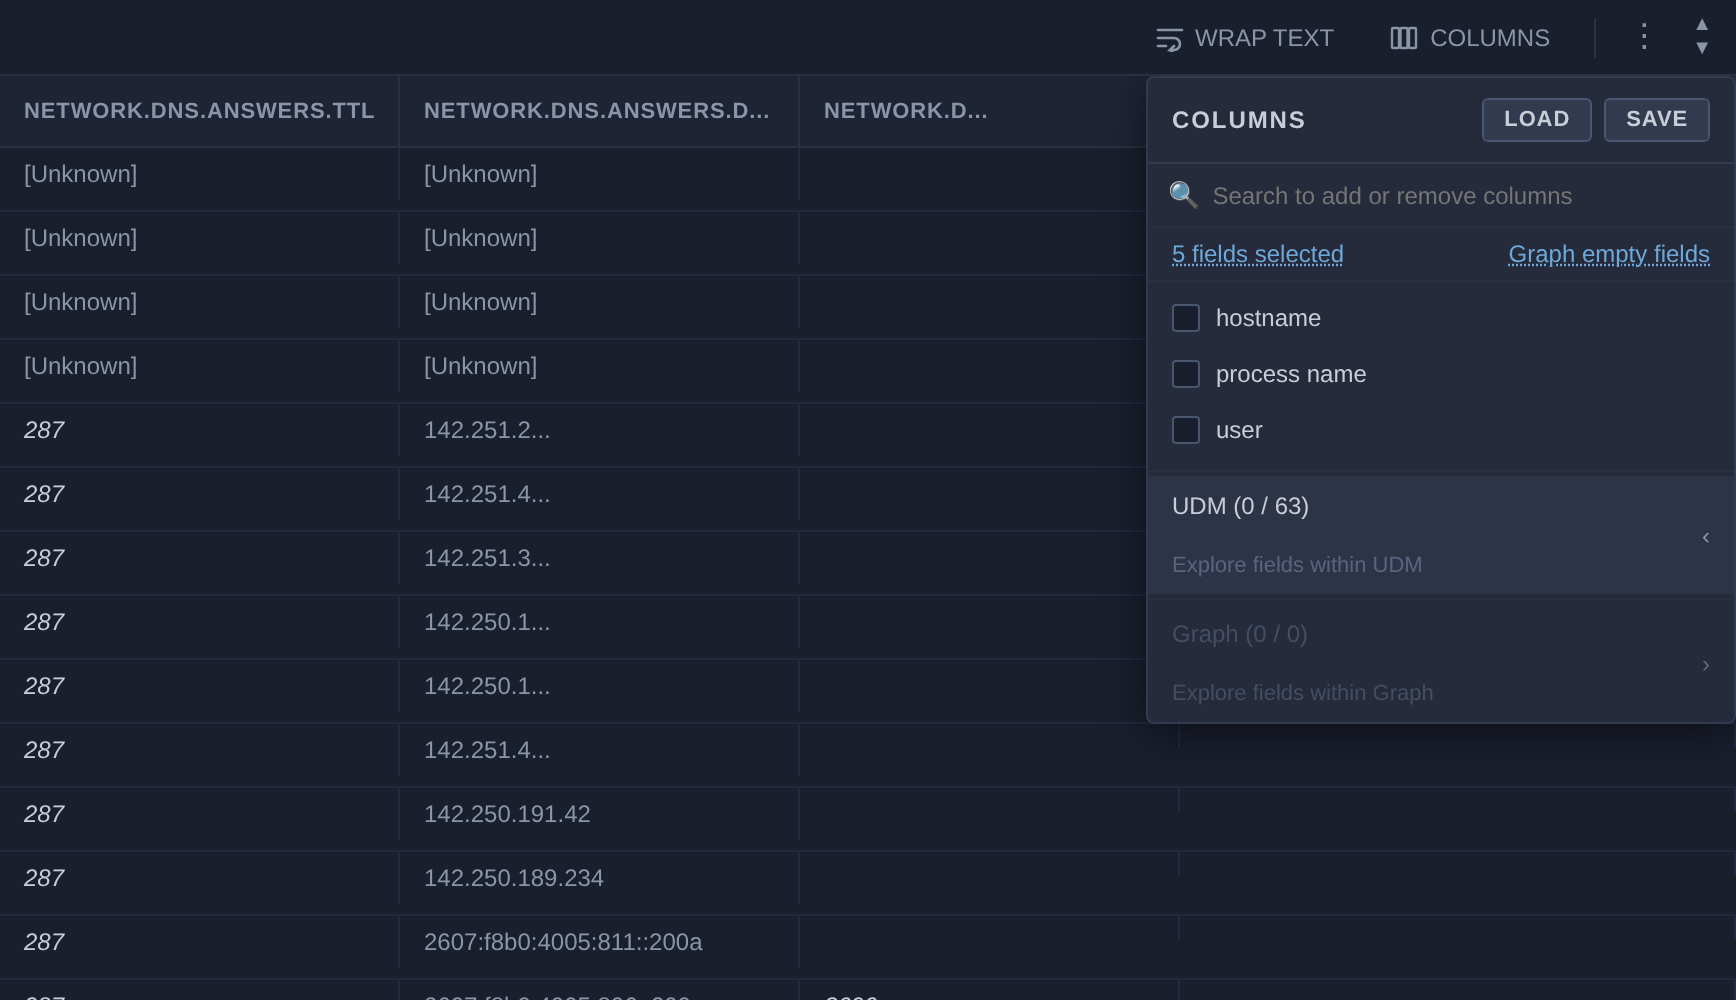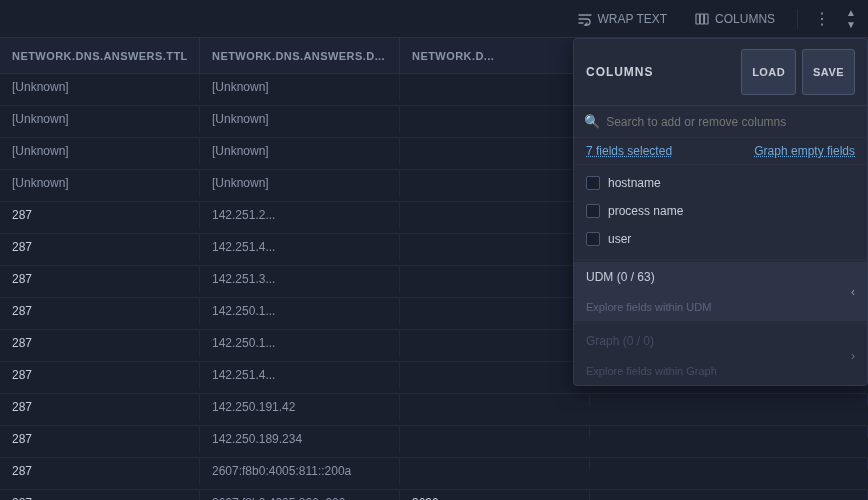--- a/index.html
+++ b/index.html
@@ -118,21 +118,21 @@
       color: #8a95a8;
       white-space: nowrap;
       overflow: hidden;
       text-overflow: ellipsis;
       border-right: 1px solid #222840;
     }
     .td-1 { width: 200px; flex-shrink: 0; }
     .td-2 { width: 200px; flex-shrink: 0; }
     .td-3 { width: 190px; flex-shrink: 0; }
     .td-4 { flex: 1; color: #c8cdd8; }
-    .td-val { color: #c8cdd8; }
+    .td-val { color: #c8cdd8; font-style: italic; }
     .td-true { color: #5bbf8a; }
 
     
     .columns-panel {
       position: absolute;
       top: 0;
       right: 0;
       width: 295px;
       background: #252b3b;
       border: 1px solid #323a50;
@@ -153,21 +153,21 @@
       font-size: 12px;
       font-weight: 700;
       color: #c8cdd8;
       letter-spacing: 0.08em;
     }
     .panel-actions {
       display: flex;
       gap: 6px;
     }
     .btn-action {
-      padding: 16px 10px;
+      padding: 4px 10px;
       border-radius: 3px;
       font-size: 11px;
       font-weight: 600;
       cursor: pointer;
       border: 1px solid #4a5570;
       background: #323a50;
       color: #c8cdd8;
       letter-spacing: 0.04em;
     }
 
@@ -412,21 +412,21 @@
         <button class="btn-action">SAVE</button>
       </div>
     </div>
 
     <div class="panel-search">
       <span class="search-icon-wrap">🔍</span>
       <input class="search-input" type="text" placeholder="Search to add or remove columns" style="">
     </div>
 
     <div class="fields-row">
-      <span class="fields-selected">7 fields selected</span>
+      <span class="fields-selected">5 fields selected</span>
       <span class="show-empty">Graph empty fields</span>
     </div>
 
     <div class="field-list">
       <div class="field-item">
         <div class="field-checkbox"></div>
         <span class="field-name">hostname</span>
       </div>
       <div class="field-item">
         <div class="field-checkbox"></div>

